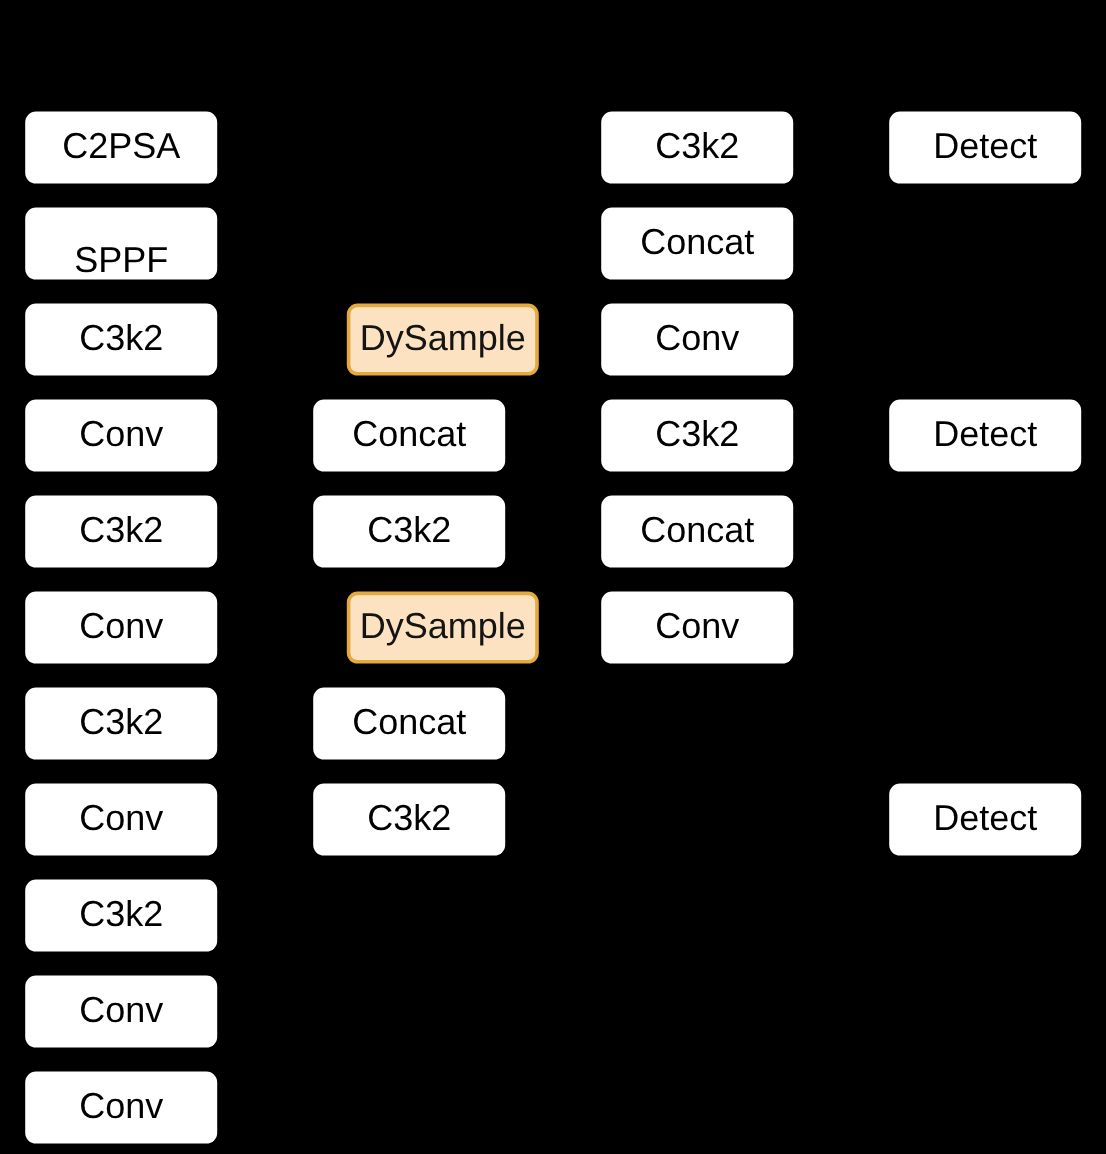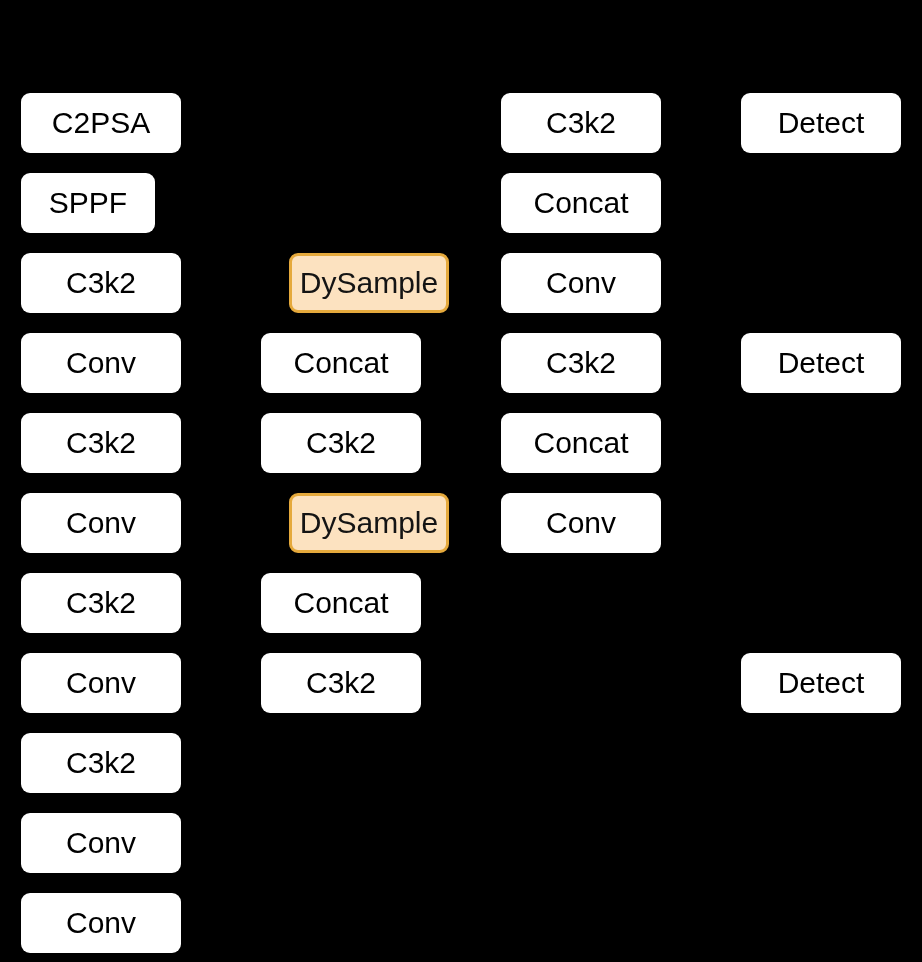--- a/index.html
+++ b/index.html
@@ -61,21 +61,21 @@
     color: #141414;
   }
 </style>
 </head>
 <body>
 
 <div id="diagram-canvas" style="background: rgb(0, 0, 0);">
     <div class="node-box" style="left: 21px; top: 81px; width: 160px; height: 60px;">
       <span class="node-label">C2PSA</span>
     </div>
-    <div class="node-box" style="left: 21px; top: 161px; width: 134px; height: 60px;">
+    <div class="node-box" style="left: 21px; top: 161px; width: 160px; height: 60px; align-items: flex-end;">
       <span class="node-label">SPPF</span>
     </div>
     <div class="node-box" style="left: 21px; top: 241px; width: 160px; height: 60px;">
       <span class="node-label">C3k2</span>
     </div>
     <div class="node-box" style="left: 21px; top: 321px; width: 160px; height: 60px;">
       <span class="node-label">Conv</span>
     </div>
     <div class="node-box" style="left: 21px; top: 401px; width: 160px; height: 60px;">
       <span class="node-label">C3k2</span>

